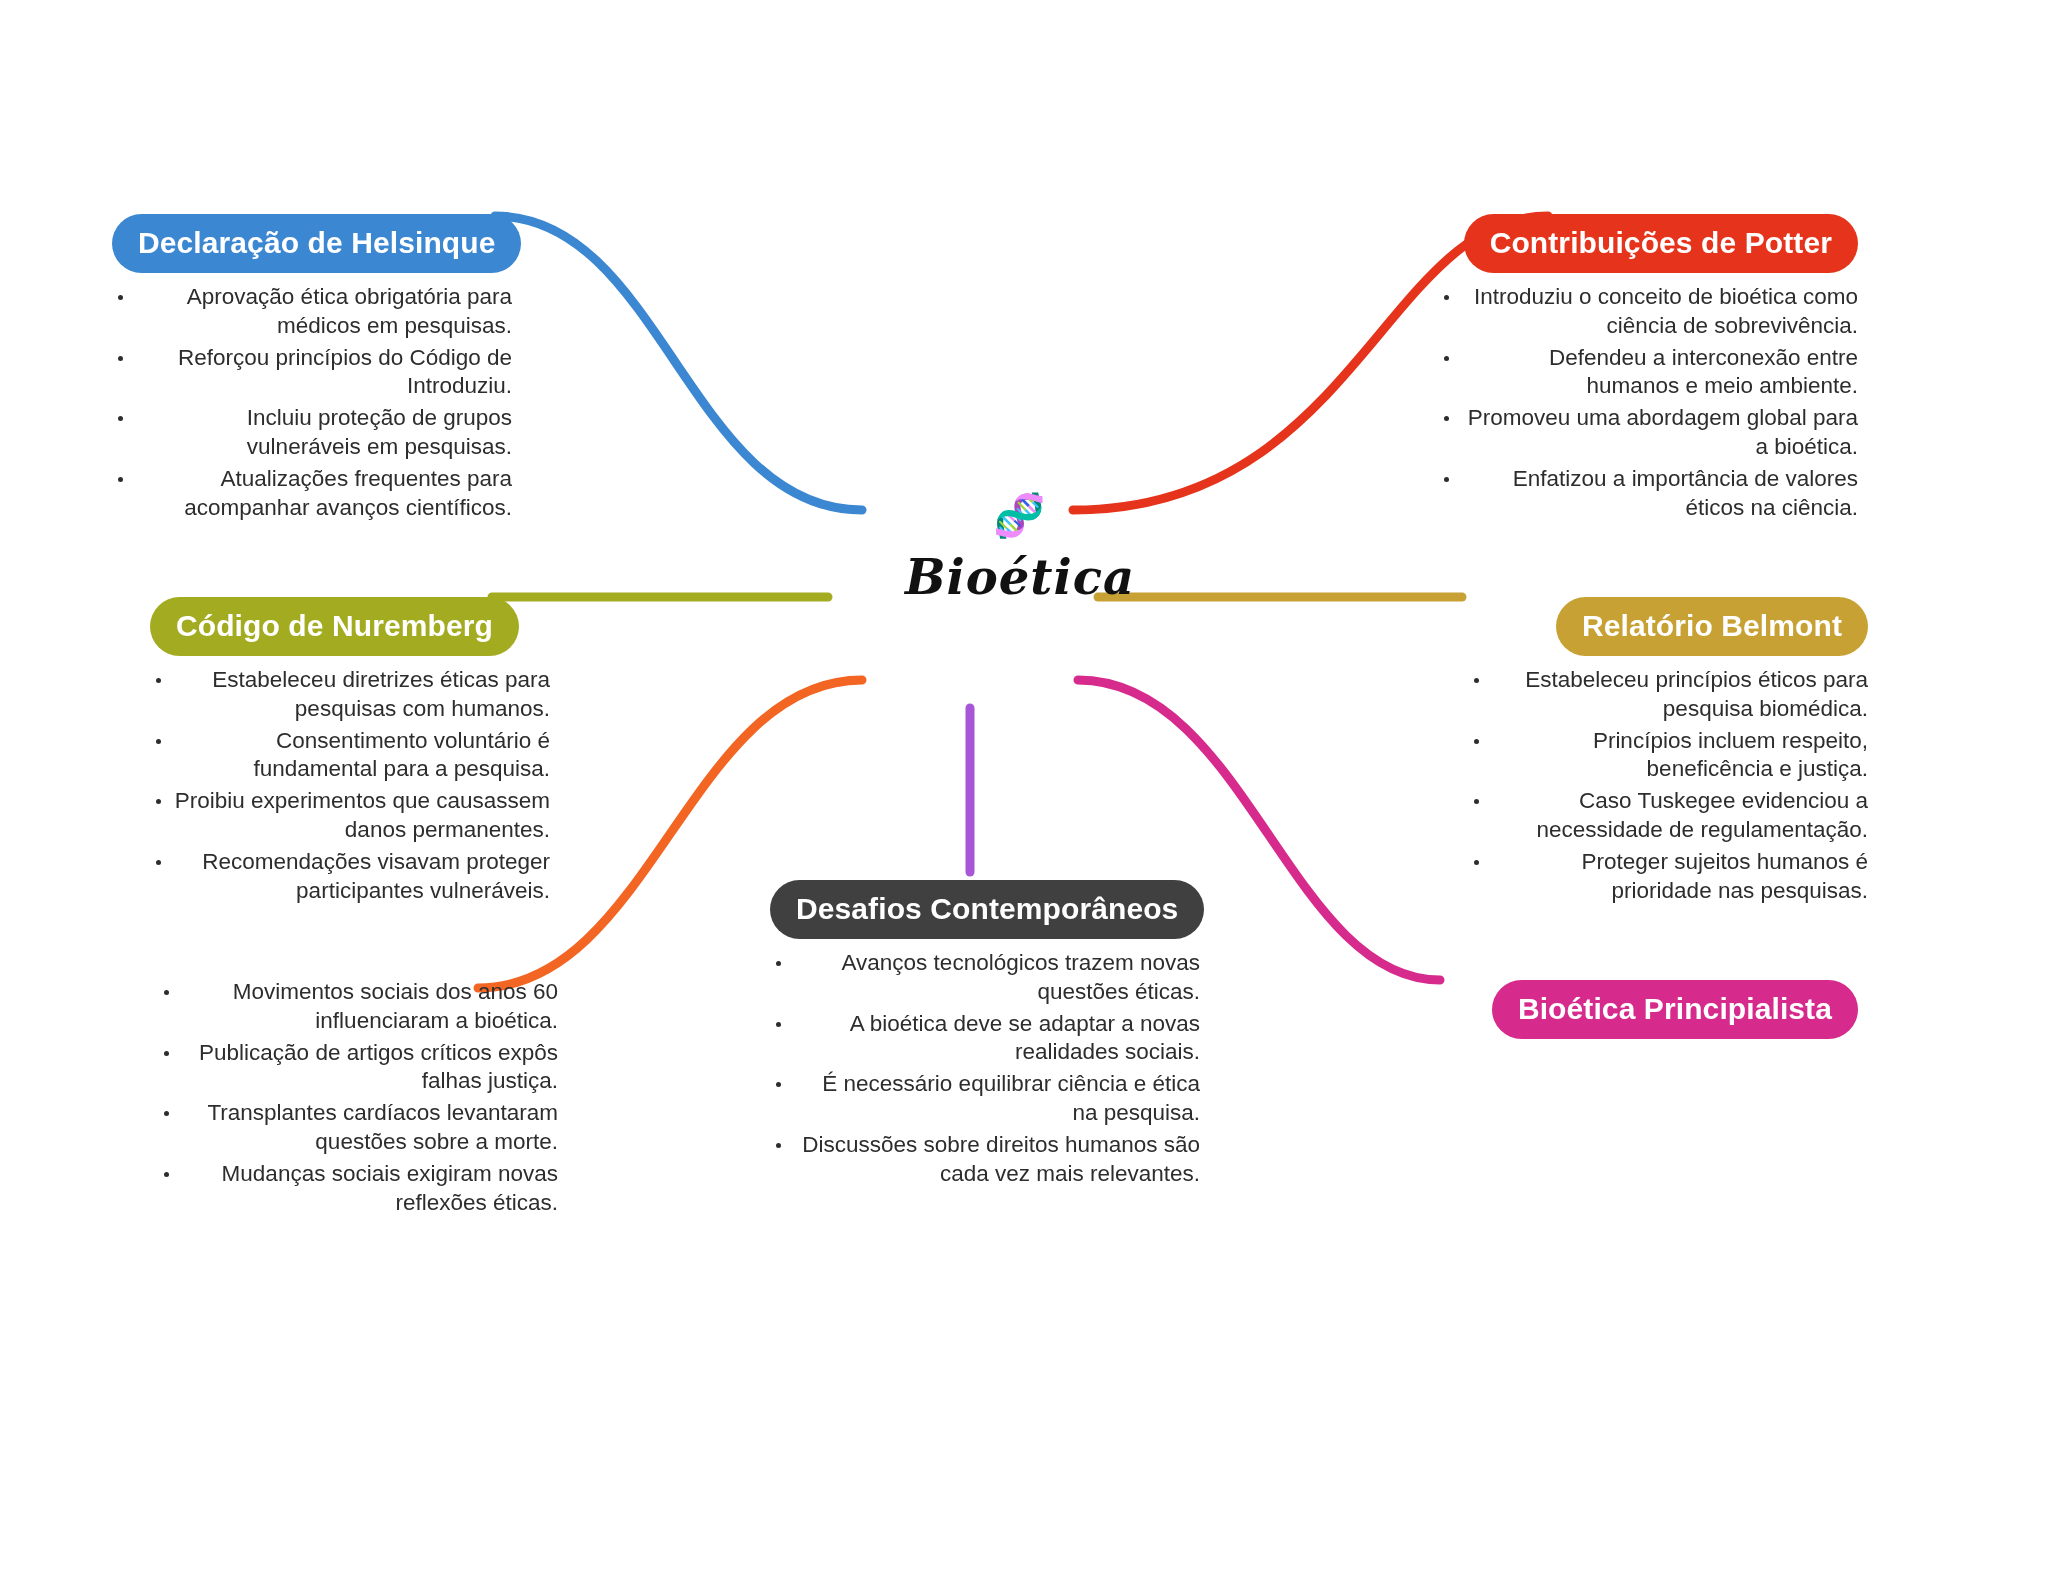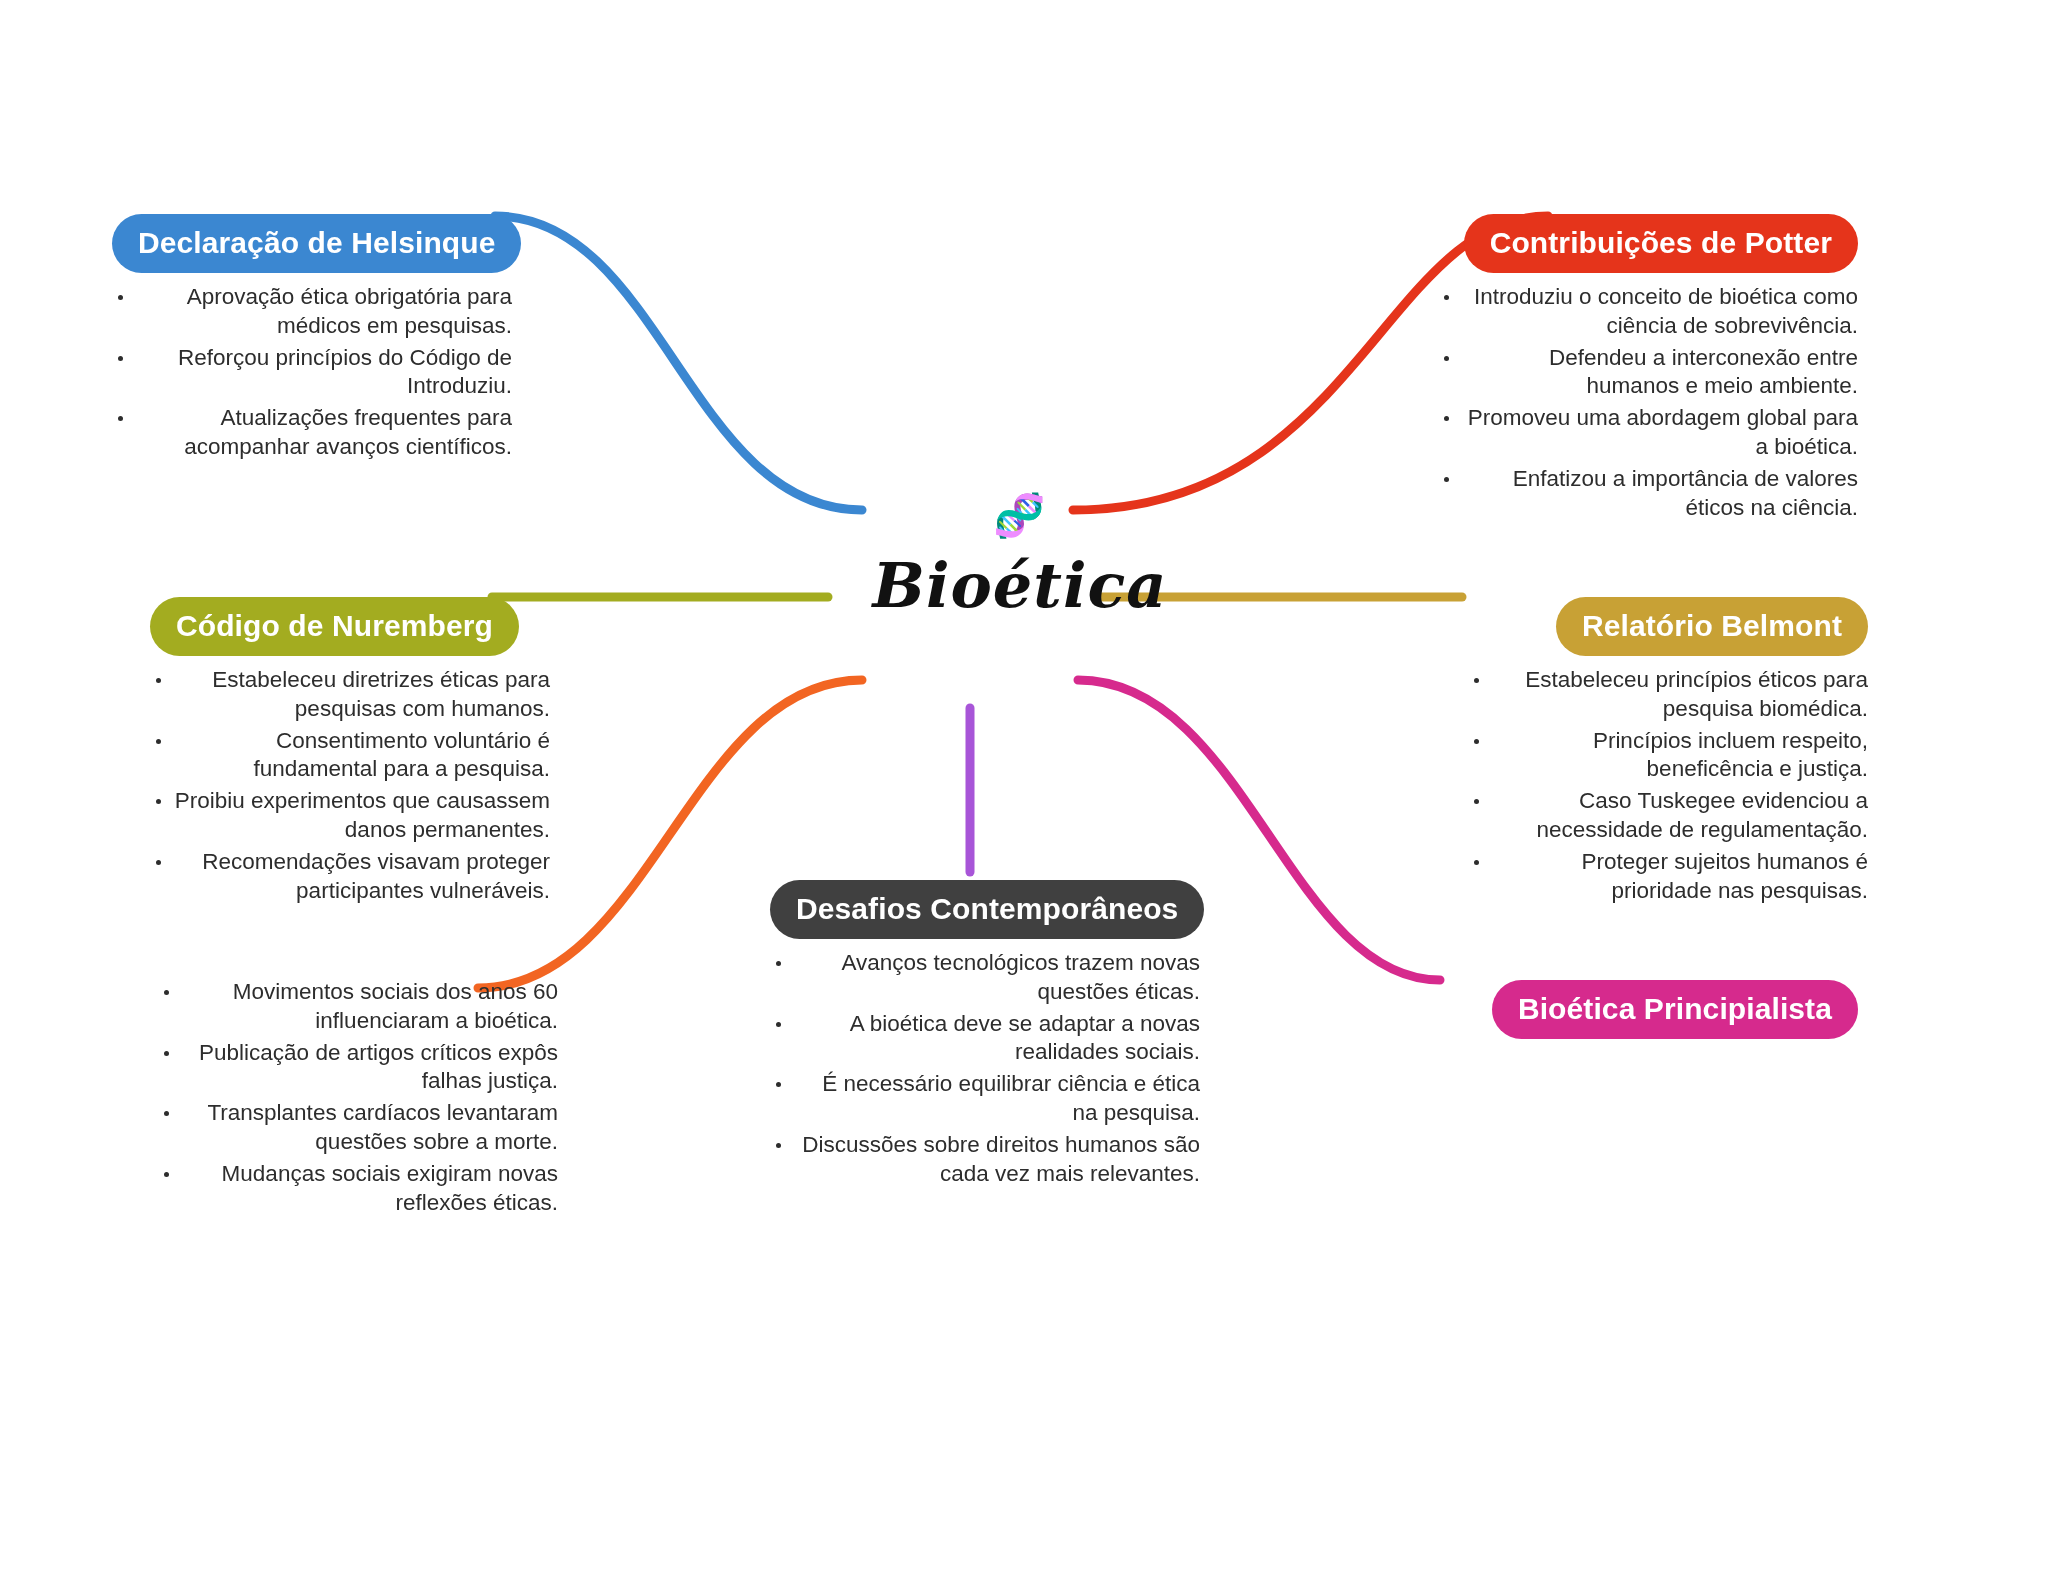--- a/index.html
+++ b/index.html
@@ -19,21 +19,21 @@
     position: absolute;
     left: 760px; top: 495px;
     width: 520px; text-align: center;
   }
   .dna-icon { font-size: 42px; line-height: 1; display: block; }
   .center-title {
     display: block;
     font-family: "DejaVu Serif", "Liberation Serif", serif;
     font-style: italic;
     font-weight: 700;
-    font-size: 62px;
+    font-size: 48px;
     color: #111111;
     letter-spacing: 1px;
     margin-top: 12px;
   }
 
   
   .node { position: absolute; }
   .pill {
     display: inline-block;
     border-radius: 999px;
@@ -105,20 +105,21 @@
   <div class="center-hub">
     <span class="dna-icon">🧬</span>
     <span class="center-title">Bioética</span>
   </div>
 
   <div class="node" id="node-helsinque">
     <span class="pill" style="background: rgb(59, 135, 209);">Declaração de Helsinque</span>
     <ul class="bullets">
       <li>Aprovação ética obrigatória para médicos em pesquisas.</li>
       <li>Reforçou princípios do Código de Introduziu.</li>
+      <li>Incluiu proteção de grupos vulneráveis em pesquisas.</li>
       <li>Atualizações frequentes para acompanhar avanços científicos.</li>
     </ul>
   </div>
 
   <div class="node align-right" id="node-potter">
     <span class="pill" style="background: rgb(229, 52, 27);">Contribuições de Potter</span>
     <ul class="bullets">
       <li>Introduziu o conceito de bioética como ciência de sobrevivência.</li>
       <li>Defendeu a interconexão entre humanos e meio ambiente.</li>
       <li>Promoveu uma abordagem global para a bioética.</li>

